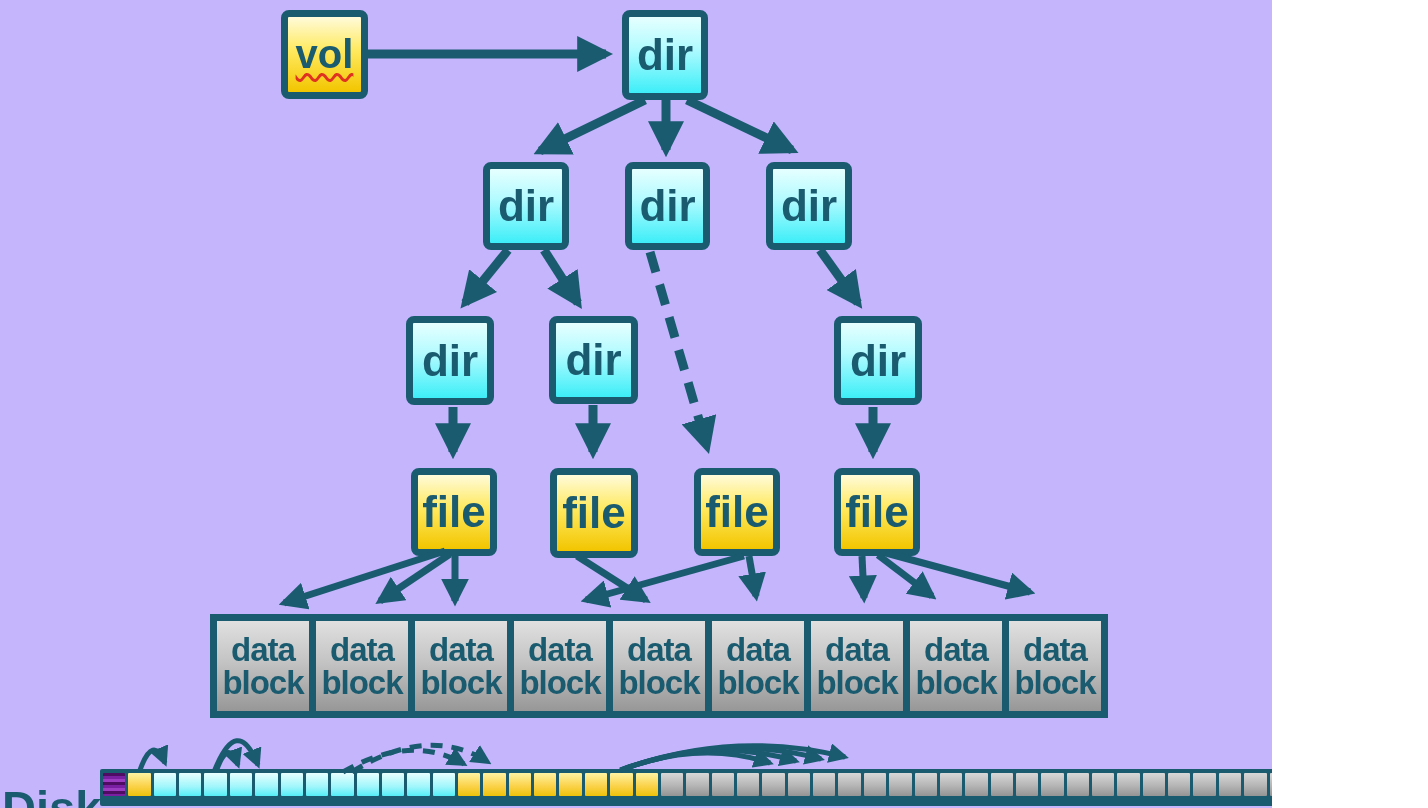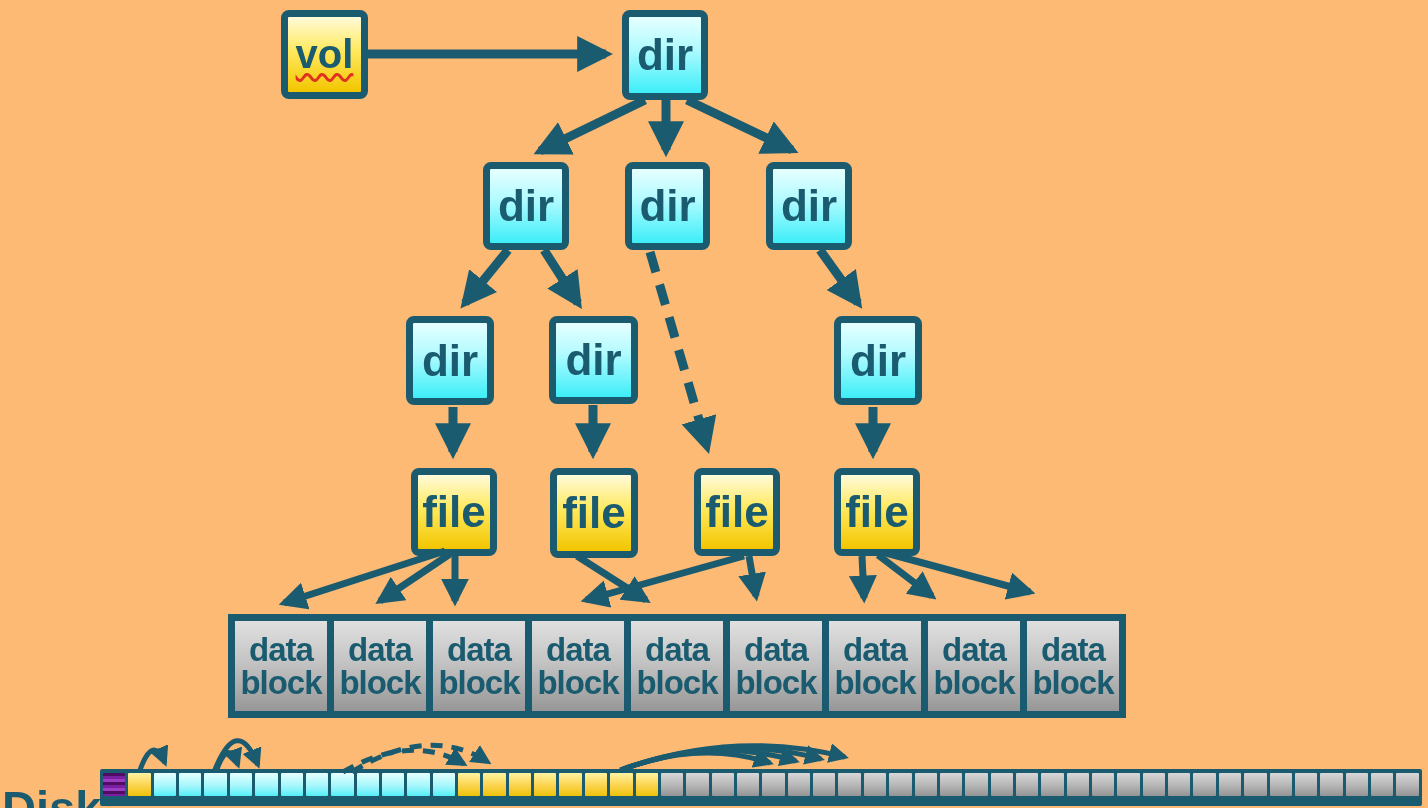--- a/index.html
+++ b/index.html
@@ -1,37 +1,37 @@
 <!DOCTYPE html>
 <html style="--teal: #1b5b70; --box_cyan_top: #e6ffff; --box_cyan_bottom: #3deef8; --box_yellow_top: #fffbda; --box_yellow_bottom: #f2c500; --block_gray_top: #e0e0e0; --block_gray_bottom: #979797; --disk_cyan: #9ff6fb; --disk_yellow: #fbd34d; --disk_gray: #b5b5b5; --vol_underline_red: #e03020;"><head>
 <meta charset="utf-8">
 <style>
   :root{
     --teal:#1b5b70;
   }
   html,body{margin:0;padding:0;background:#fff;}
   .stage{
-    position:relative;width:1428px;height:808px;background:#fdba74;overflow:hidden;
+    position:relative;width:1272px;height:808px;background:#c4b5fd;overflow:hidden;
     font-family:"Liberation Sans",sans-serif;
   }
   .arrows{position:absolute;left:0;top:0;pointer-events:none;z-index:5;}
   .node{
     position:absolute;box-sizing:border-box;border:7px solid var(--teal);border-radius:8px;
     display:flex;align-items:center;justify-content:center;
     font-weight:bold;font-size:44px;color:var(--teal);z-index:2;
   }
   .cyan-box{background:linear-gradient(180deg,var(--box_cyan_top,#e6ffff) 0%,#b4fbff 40%,var(--box_cyan_bottom,#3deef8) 100%);}
   .yellow-box{background:linear-gradient(180deg,var(--box_yellow_top,#fffbda) 0%,#ffe95e 45%,var(--box_yellow_bottom,#f2c500) 100%);}
   .vol-text{
     font-size:40px;
     text-decoration-line:underline;text-decoration-style:wavy;
     text-decoration-color:var(--vol_underline_red,#e03020);
     text-decoration-thickness:3px;text-underline-offset:5px;
   }
-  .block-row{position:absolute;left:228px;top:614px;display:flex;z-index:2;}
+  .block-row{position:absolute;left:210px;top:614px;display:flex;z-index:2;}
   .block-cell{
     box-sizing:border-box;width:106px;height:104px;margin-left:-7px;
     border:7px solid var(--teal);
     background:linear-gradient(180deg,var(--block_gray_top,#e0e0e0) 0%,#c4c4c4 45%,var(--block_gray_bottom,#979797) 100%);
     display:flex;flex-direction:column;align-items:center;justify-content:center;
     color:var(--teal);font-weight:bold;font-size:33px;line-height:33px;letter-spacing:-1px;
   }
   .block-cell:first-child{margin-left:0;}
   .disk-label{
     position:absolute;left:2px;top:780px;color:var(--teal);

